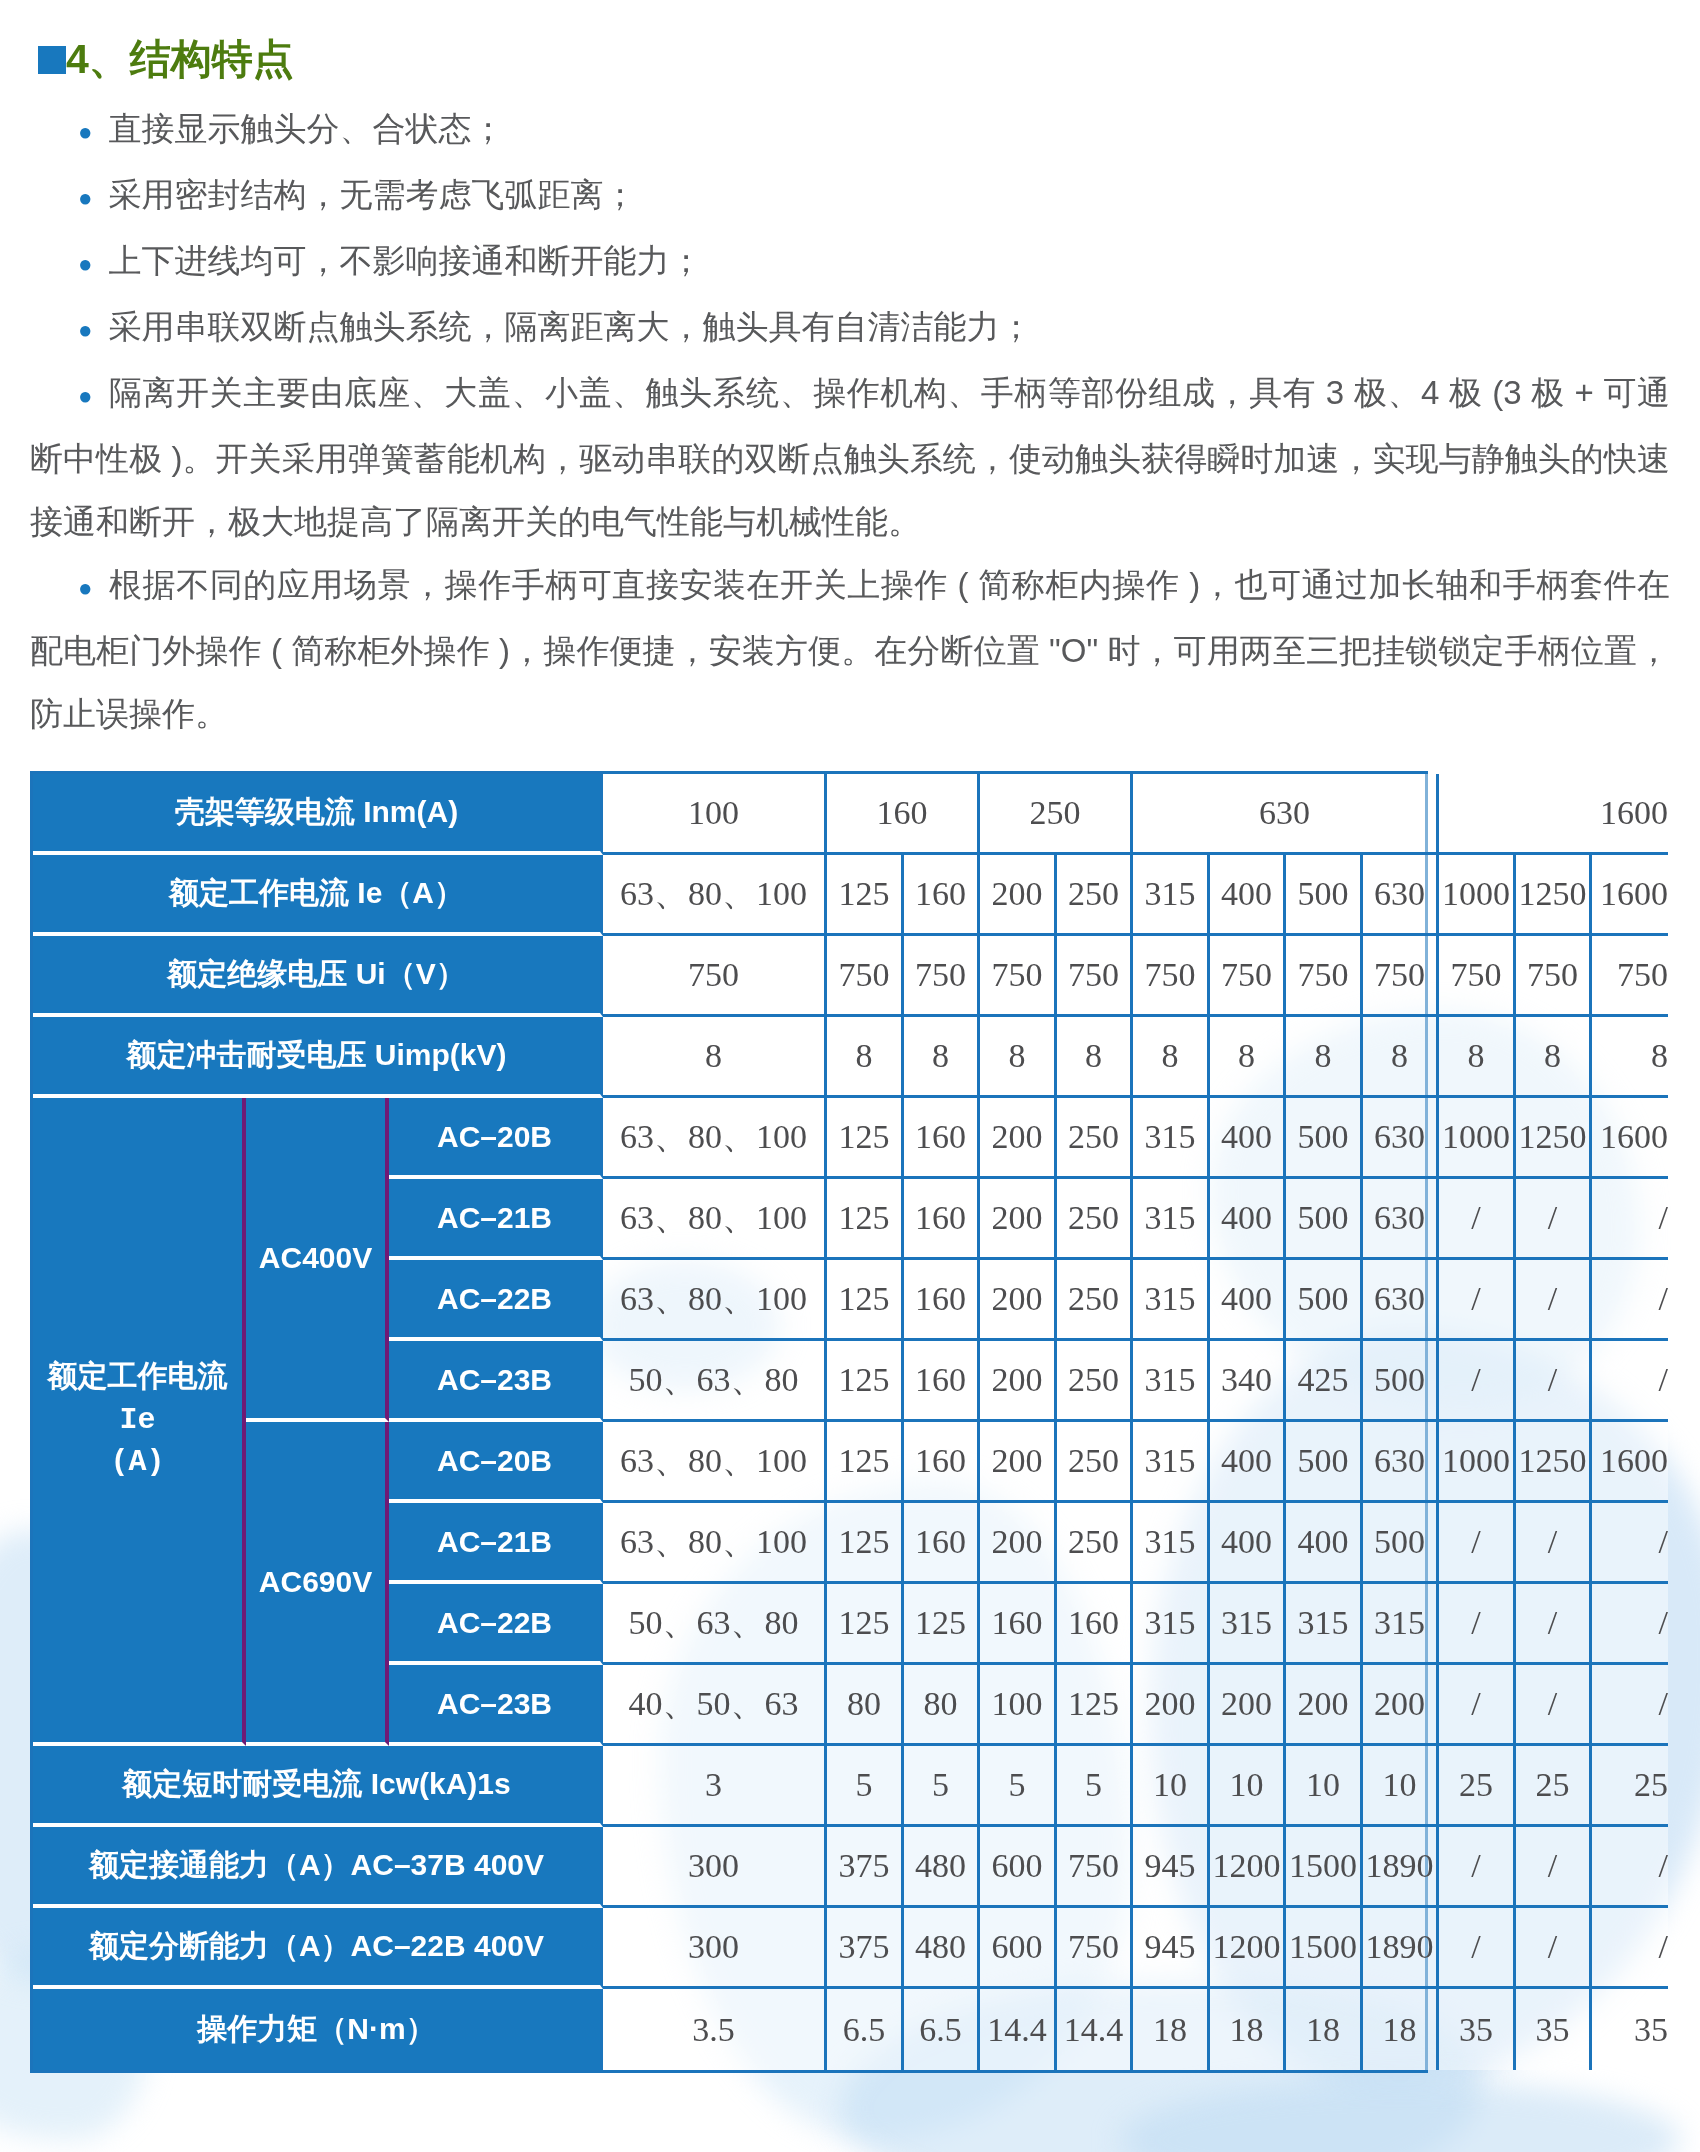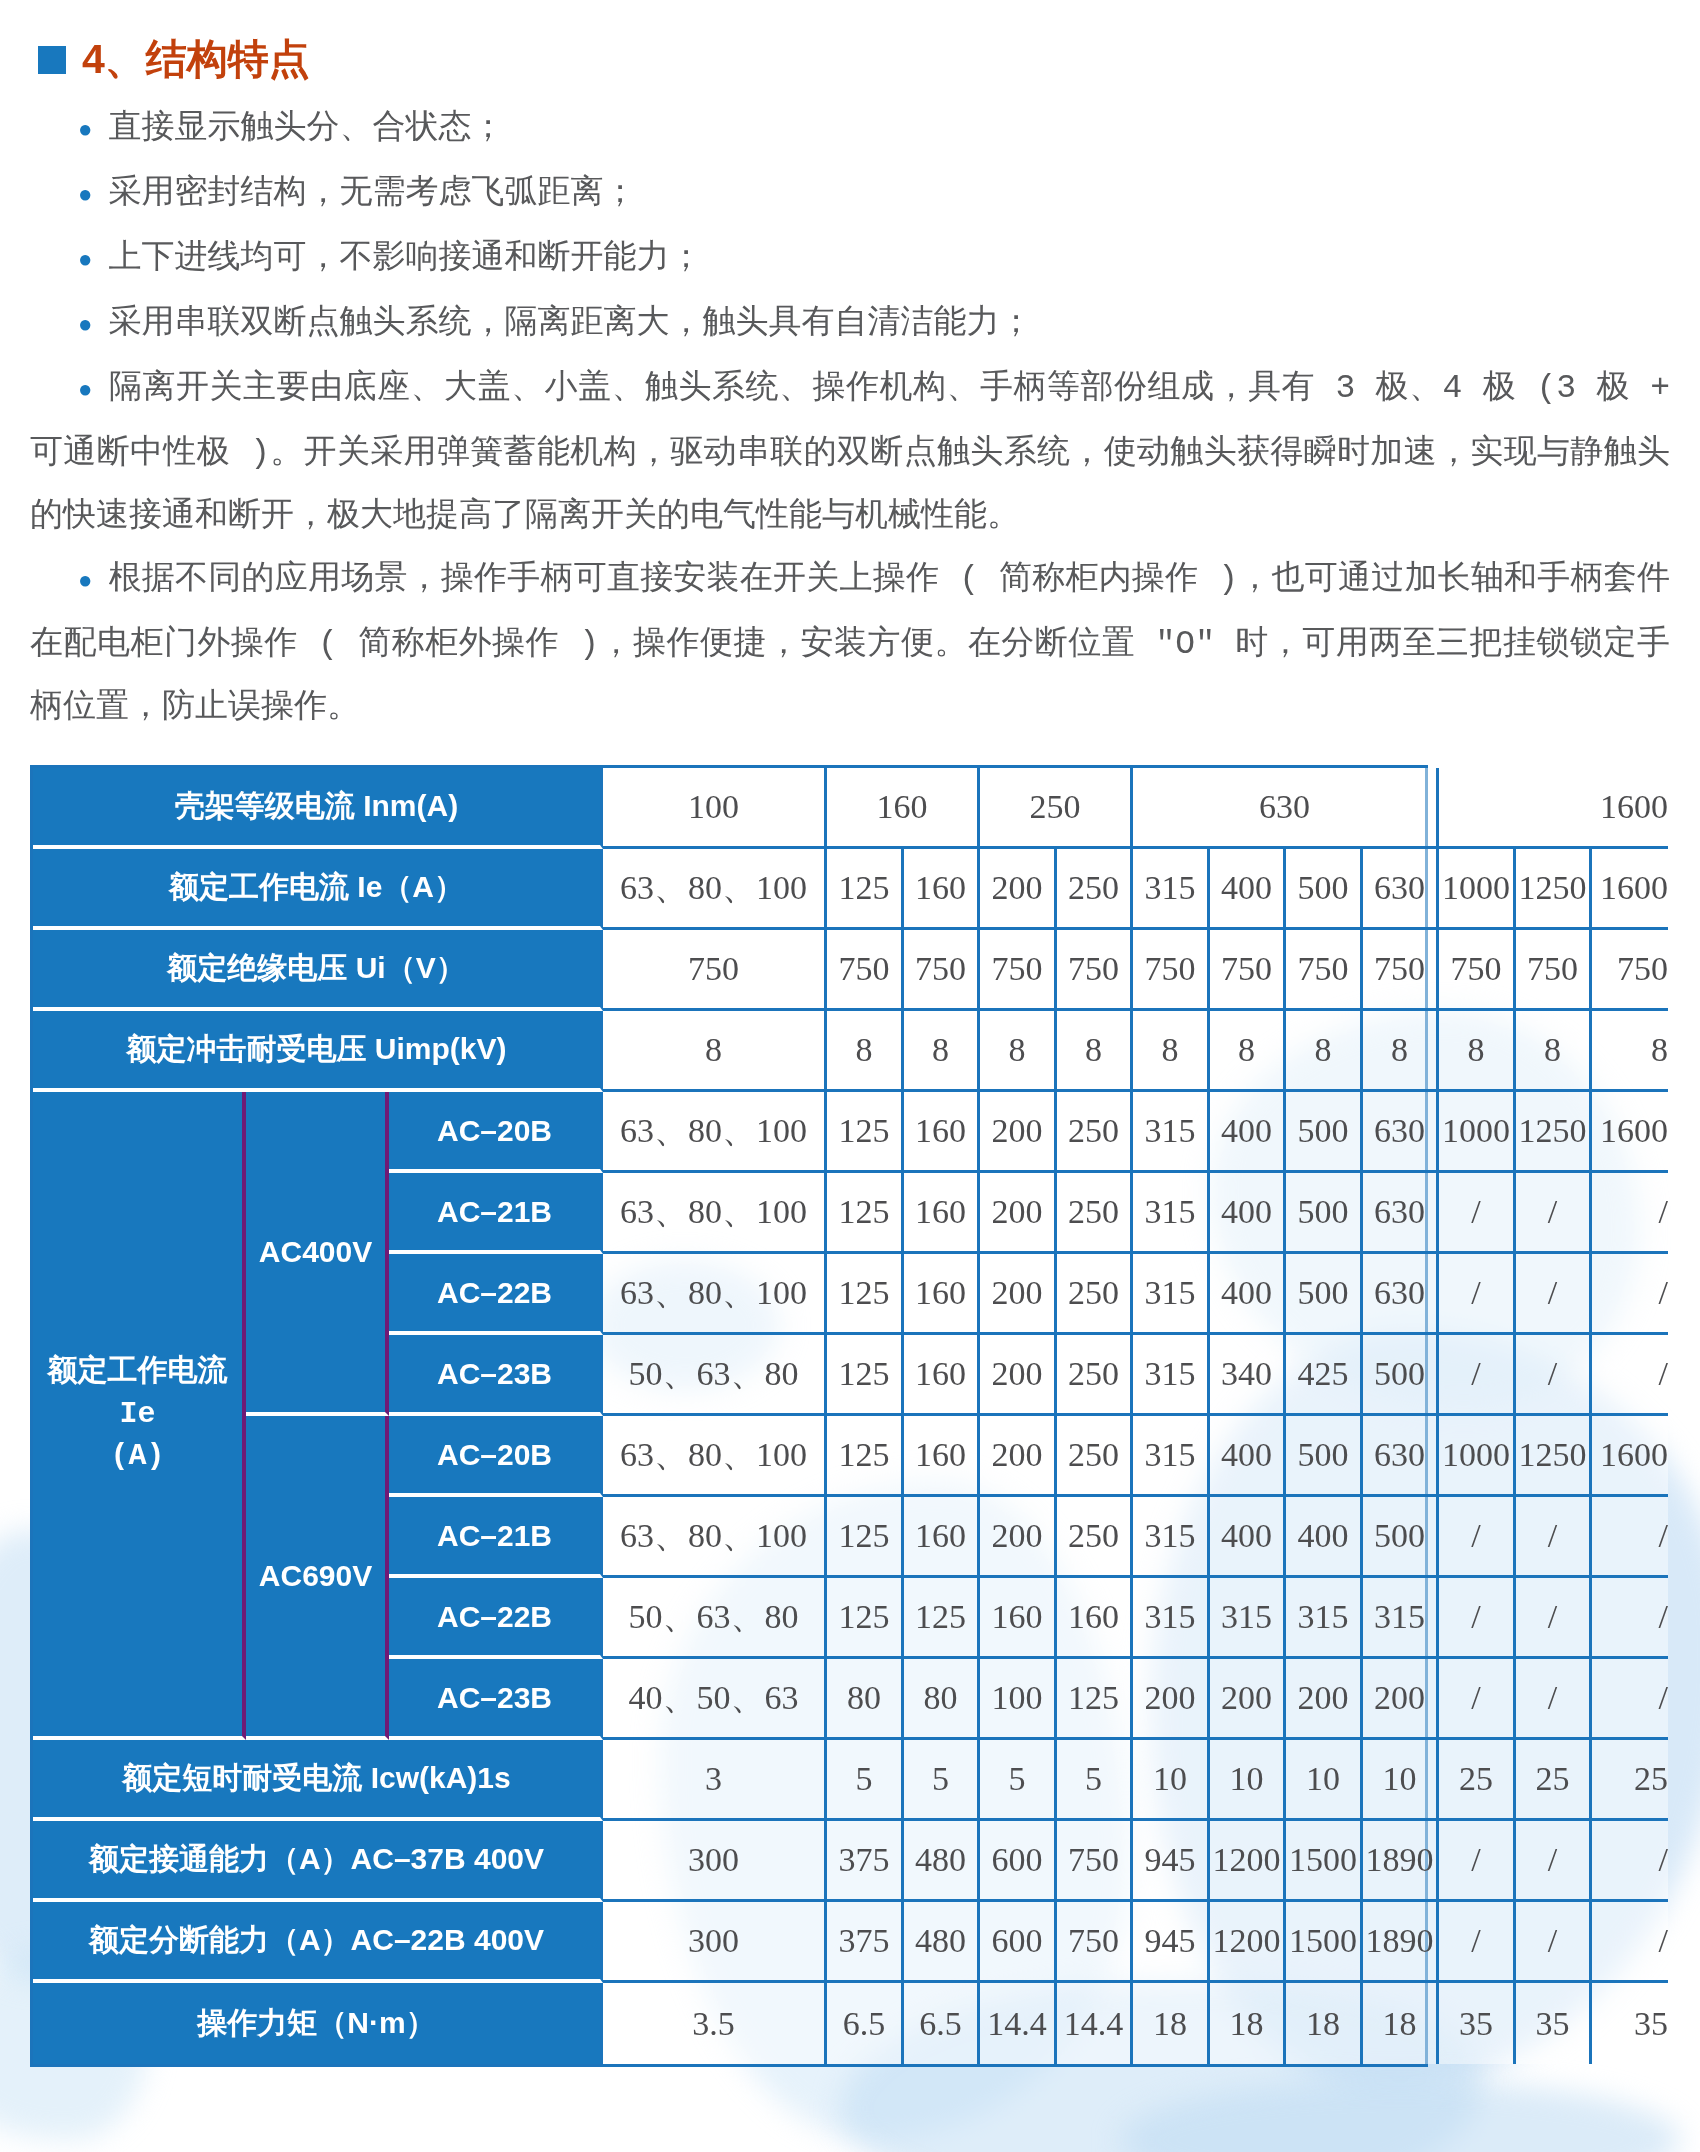--- a/index.html
+++ b/index.html
@@ -9,29 +9,29 @@
     position: relative;
     overflow: hidden;
     font-family: "Liberation Sans", sans-serif;
   }
   
   .wm { position: absolute; inset: 0; z-index: 0; }
   .wm .blob { position: absolute; filter: blur(14px); }
   
   .content { position: relative; z-index: 1; padding: 0 30px; }
   h2.sec-title {
-    display: flex; align-items: center; gap: 16px;
-    font-size: 41px; font-weight: bold; color: #c2410c;
+    display: flex; align-items: center; 
+    font-size: 41px; font-weight: bold; color: #4d7c0f;
     margin: 36px 0 14px 8px; line-height: 1.15;
   }
   .sq { width: 28px; height: 28px; background: #1878BE; flex: 0 0 auto; }
   .bullets { margin-top: 14px; }
   p.bullet {
     margin: 0; font-size: 33px; color: #58595b;
-    line-height: 63px; text-align: justify; text-indent: 48px; font-family: Liberation Mono, monospace;
+    line-height: 63px; text-align: justify; text-indent: 48px;
   }
   p.bullet .dot { color: #1878BE; font-size: 24px; margin-right: 16px; }
   h2.sec-title.second { margin-top: 16px; margin-bottom: 0; }
   
   .tbl-wrap {
     margin: 26px 0 0 0;
     border: 3px solid #1B74BB;
     position: relative; z-index: 1;
     width: 1398px; box-sizing: border-box;
   }

